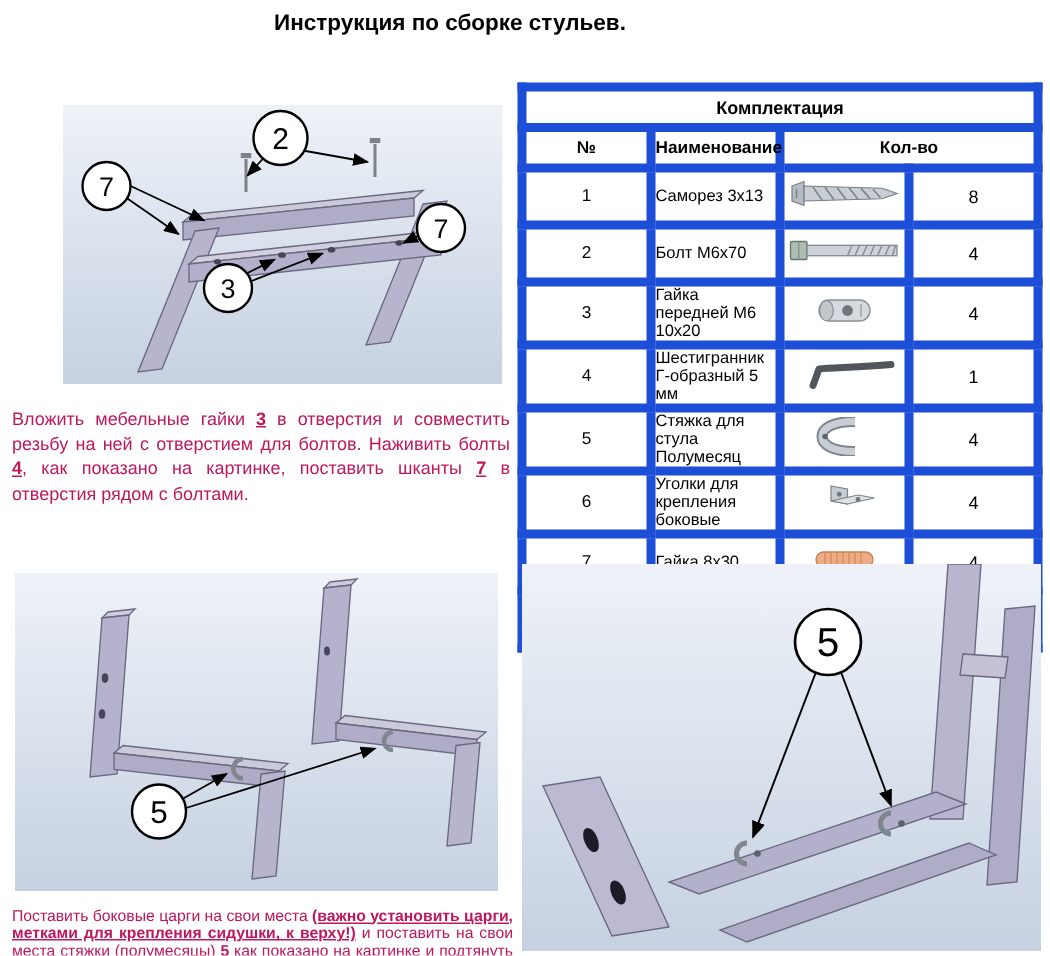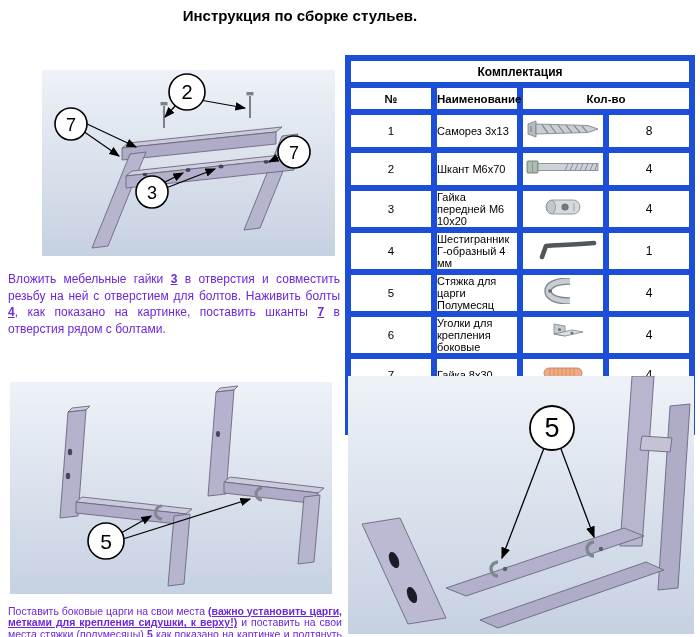--- a/index.html
+++ b/index.html
@@ -16,21 +16,21 @@
     position:absolute;left:30px;top:52px;font-family:"Liberation Serif",serif;
     font-size:13px;
   }
   .step-heading .num{margin-right:16px;}
   .diagram{position:absolute;}
   .diagram svg{display:block;}
   #diagram1{left:42px;top:70px;}
   #diagram2{left:10px;top:382px;}
   #diagram3{left:348px;top:376px;}
   .instruction{
-    position:absolute;color:#6d28d9;text-align:justify;
+    position:absolute;color:#be185d;text-align:justify;
   }
   #instruction1{left:8px;top:259px;width:332px;font-size:12px;line-height:1.38;}
   #instruction2{left:8px;top:595px;width:334px;font-size:10.5px;line-height:1.12;}
   .parts-table{
     position:absolute;left:345px;top:55px;width:350px;border-collapse:collapse;
     table-layout:fixed;
   }
   .parts-table th,.parts-table td{border:6px solid #1d4ed8;padding:0;}
   .tbl-title{height:21px;font-size:12px;font-weight:bold;text-align:center;}
   .header-row th{height:21px;font-size:11.5px;font-weight:bold;text-align:center;}
@@ -129,21 +129,21 @@
           <td class="col-icon"><svg width="78" height="26" viewBox="0 0 78 26">
               <polygon points="4,8 12,5 12,21 4,18" fill="#b6bcc3" stroke="#767d85" stroke-width="0.8"></polygon>
               <line x1="7" y1="10" x2="7" y2="16" stroke="#767d85"></line>
               <polygon points="12,8 64,9.5 74,13 64,16.5 12,18" fill="#c8ced4" stroke="#767d85" stroke-width="0.8"></polygon>
               <path d="M18 8.6 L24 17.4 M26 8.8 L32 17.2 M34 9 L40 17 M42 9.2 L48 16.8 M50 9.6 L56 16.4 M58 10.2 L63 15.8" stroke="#7d848c" stroke-width="1.1" fill="none"></path>
             </svg></td>
           <td class="col-qty">8</td>
         </tr>
         <tr>
           <td class="col-num">2</td>
-          <td class="col-name">Шкант М6х70</td>
+          <td class="col-name">Болт М6х70</td>
           <td class="col-icon"><svg width="78" height="26" viewBox="0 0 78 26">
               <rect x="3" y="7" width="11" height="12" rx="1" fill="#aebdb2" stroke="#66786c" stroke-width="0.9"></rect>
               <line x1="8.5" y1="7" x2="8.5" y2="19" stroke="#86988a"></line>
               <rect x="14" y="9.5" width="60" height="7" fill="#ccd2d8" stroke="#7b8289" stroke-width="0.8"></rect>
               <path d="M44 9.5 L41 16.5 M49 9.5 L46 16.5 M54 9.5 L51 16.5 M59 9.5 L56 16.5 M64 9.5 L61 16.5 M69 9.5 L66 16.5 M73 9.5 L71 16.5" stroke="#868d94" stroke-width="1"></path>
             </svg></td>
           <td class="col-qty">4</td>
         </tr>
         <tr>
           <td class="col-num">3</td>
@@ -151,29 +151,29 @@
           <td class="col-icon"><svg width="78" height="26" viewBox="0 0 78 26">
               <rect x="22" y="6" width="34" height="14" rx="7" fill="#d6dade" stroke="#898f95" stroke-width="0.9"></rect>
               <ellipse cx="27" cy="13" rx="4.5" ry="6.8" fill="#c2c7cc" stroke="#898f95" stroke-width="0.8"></ellipse>
               <circle cx="41" cy="13" r="3.6" fill="#6f767d"></circle>
               <line x1="50" y1="9" x2="50" y2="17" stroke="#9aa0a6"></line>
             </svg></td>
           <td class="col-qty">4</td>
         </tr>
         <tr>
           <td class="col-num">4</td>
-          <td class="col-name">Шестигранник Г-образный 4 мм</td>
+          <td class="col-name">Шестигранник Г-образный 5 мм</td>
           <td class="col-icon"><svg width="78" height="26" viewBox="0 0 78 26">
               <path d="M70 7 C50 9 30 9 22 10 L18 21" fill="none" stroke="#50565c" stroke-width="4.6" stroke-linecap="round" stroke-linejoin="round"></path>
             </svg></td>
           <td class="col-qty">1</td>
         </tr>
         <tr>
           <td class="col-num">5</td>
-          <td class="col-name">Стяжка для царги Полумесяц</td>
+          <td class="col-name">Стяжка для стула Полумесяц</td>
           <td class="col-icon"><svg width="78" height="26" viewBox="0 0 78 26">
               <path d="M46 3 C 30 3 24 8 24 13 C 24 18 30 23 46 23" fill="none" stroke="#7e858c" stroke-width="7.4"></path>
               <path d="M46 3 C 30 3 24 8 24 13 C 24 18 30 23 46 23" fill="none" stroke="#c9ced4" stroke-width="4.8"></path>
               <circle cx="26" cy="13" r="1.8" fill="#5f666d"></circle>
             </svg></td>
           <td class="col-qty">4</td>
         </tr>
         <tr>
           <td class="col-num">6</td>
           <td class="col-name">Уголки для крепления боковые</td>

